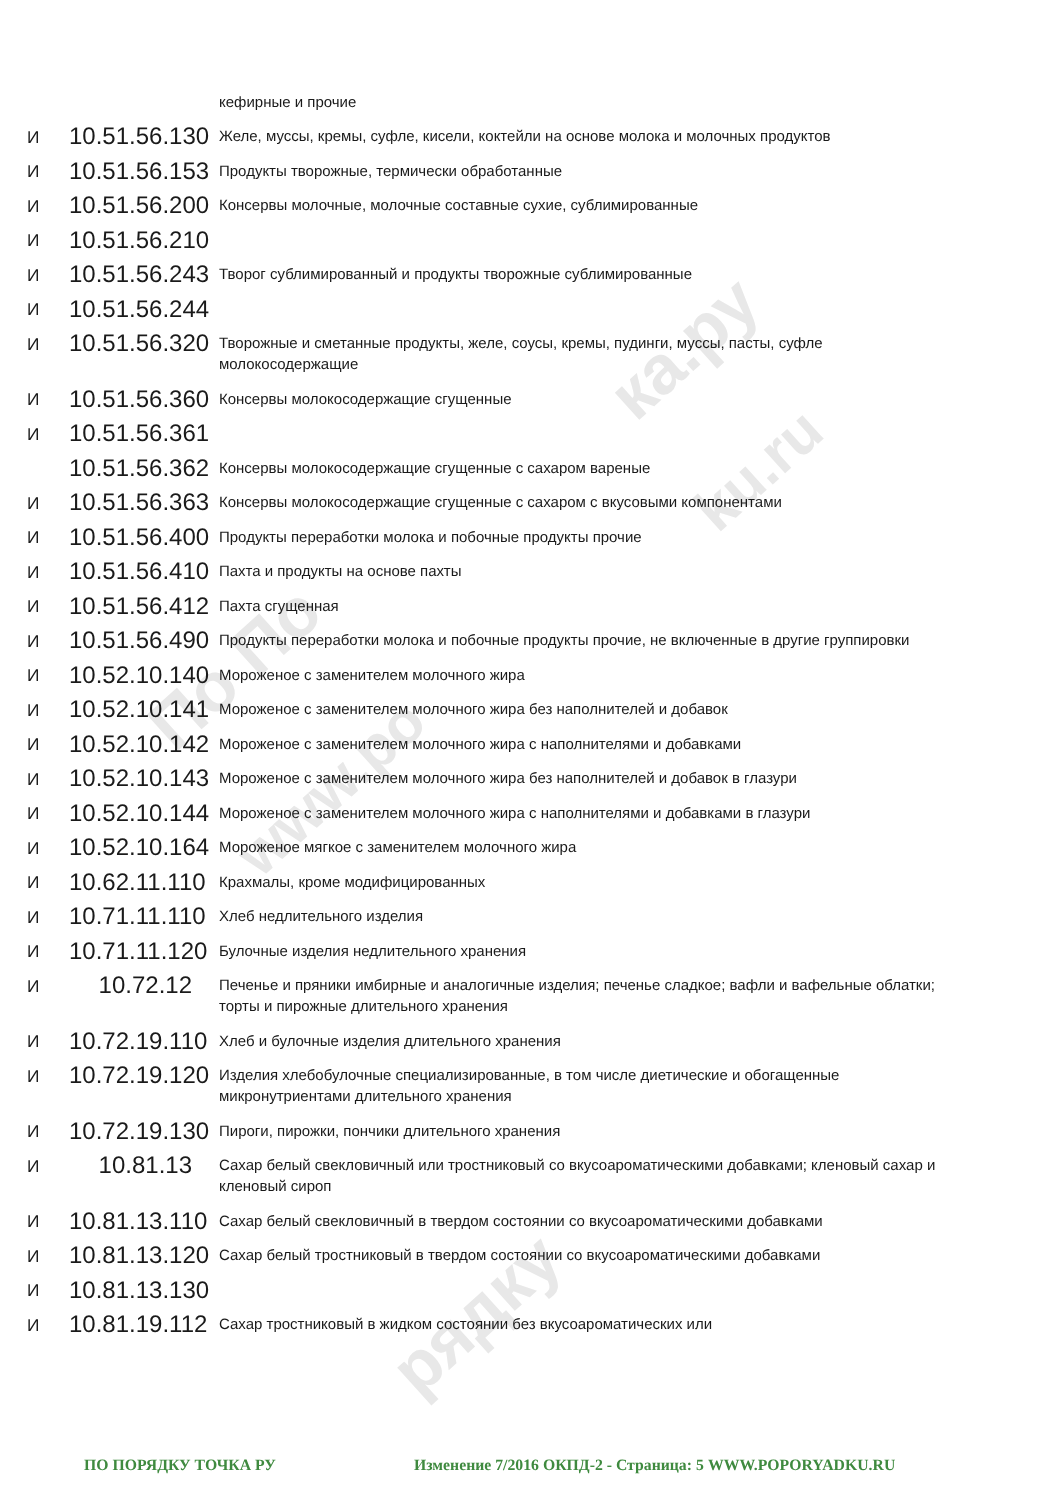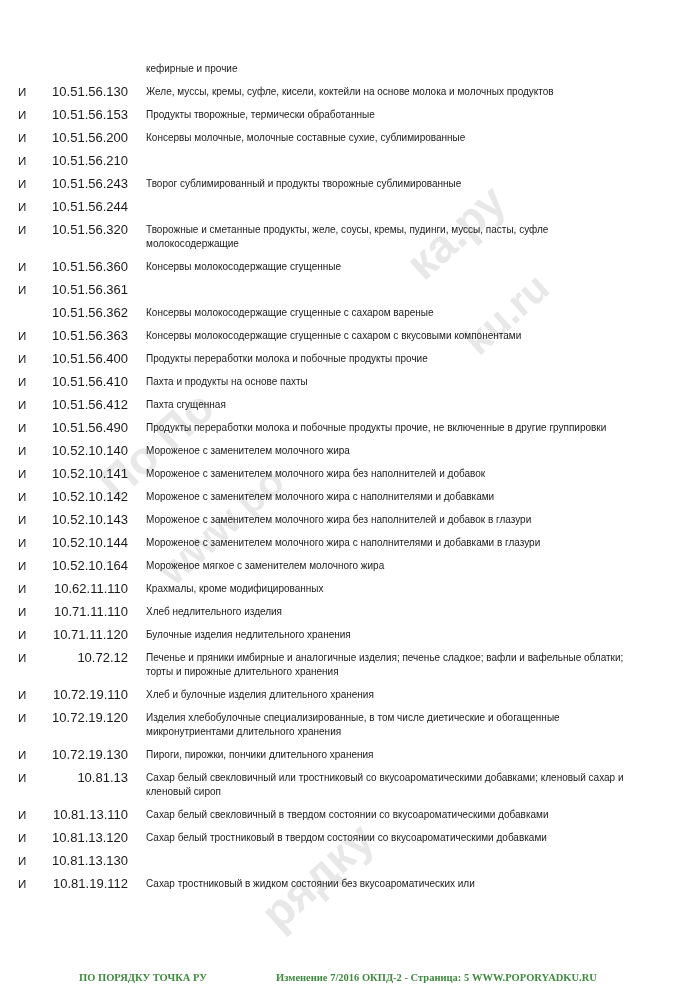--- a/index.html
+++ b/index.html
@@ -62,21 +62,21 @@
     padding-left: 18px;
     box-sizing: border-box;
     font-size: 11.5px;
     color: #1a1a1a;
     line-height: 14px;
   }
   .col-code {
     width: 82px;
     flex: 0 0 82px;
     text-align: left;
-    font-size: 13px;
+    font-size: 16px;
     color: #1a1a1a;
     line-height: 14px;
     white-space: nowrap;
   }
   .col-code.right-align {
     text-align: right;
     padding-right: 0;
   }
   .col-name {
     flex: 1 1 auto;
@@ -96,21 +96,21 @@
     z-index: 3;
     display: flex;
     align-items: baseline;
     font-family: "Liberation Serif", serif;
     font-weight: bold;
     font-size: 10.5px;
     color: #3f8a3f;
   }
   .footer-left {
     position: absolute;
-    left: 79px;
+    left: 56px;
     white-space: nowrap;
   }
   .footer-center {
     position: absolute;
     left: 256px;
     white-space: nowrap;
     margin-left: 20px;
   }
   .footer-right {
     position: absolute;

